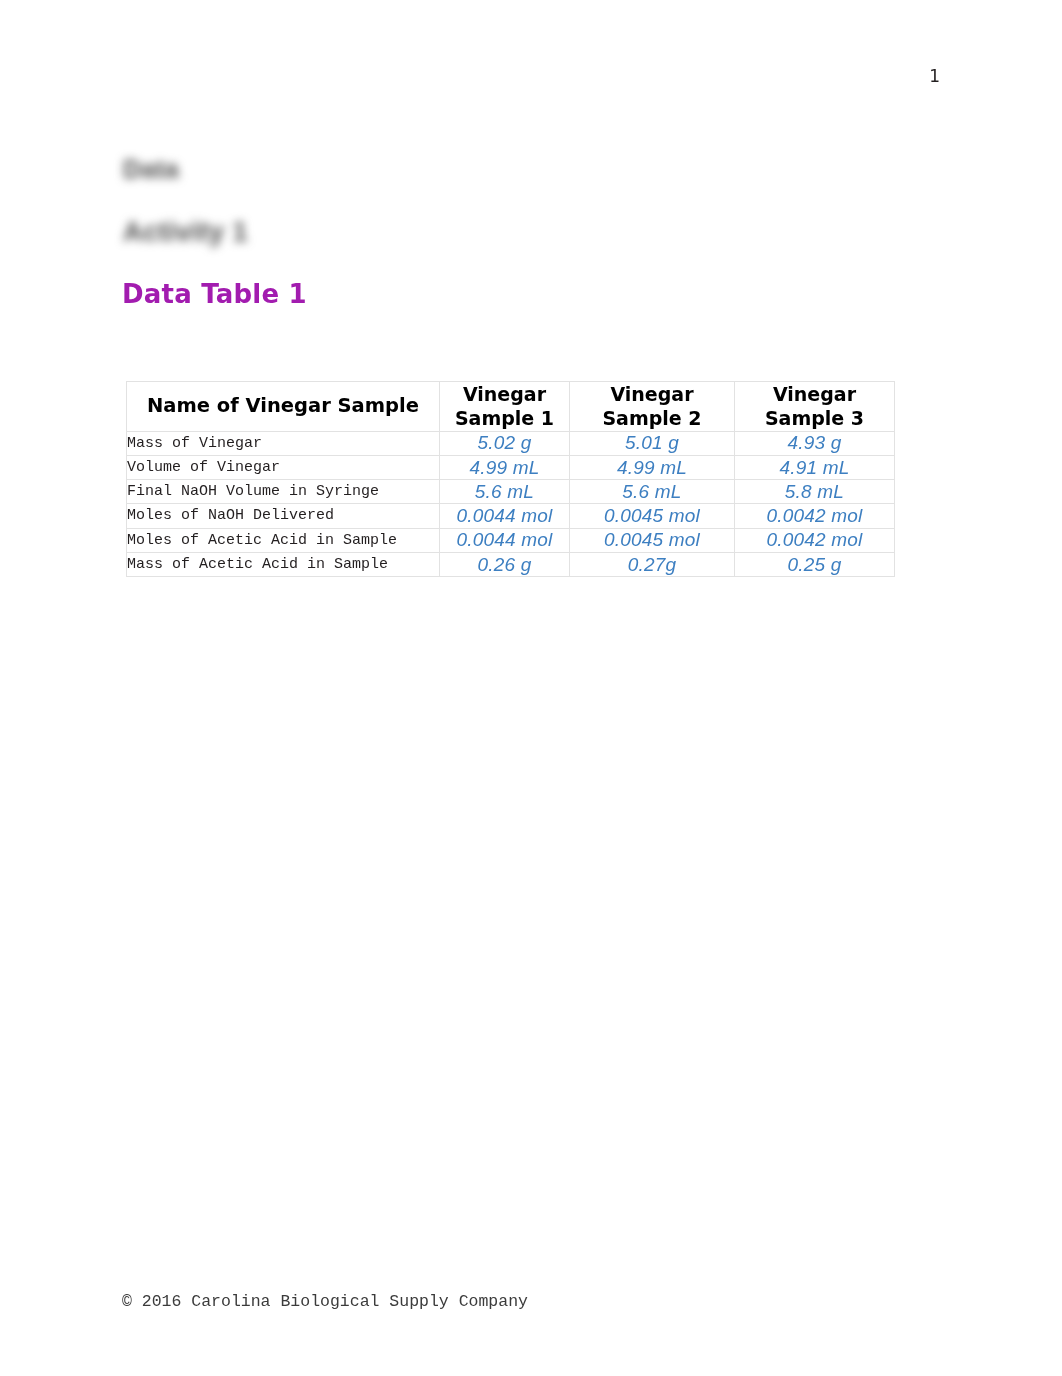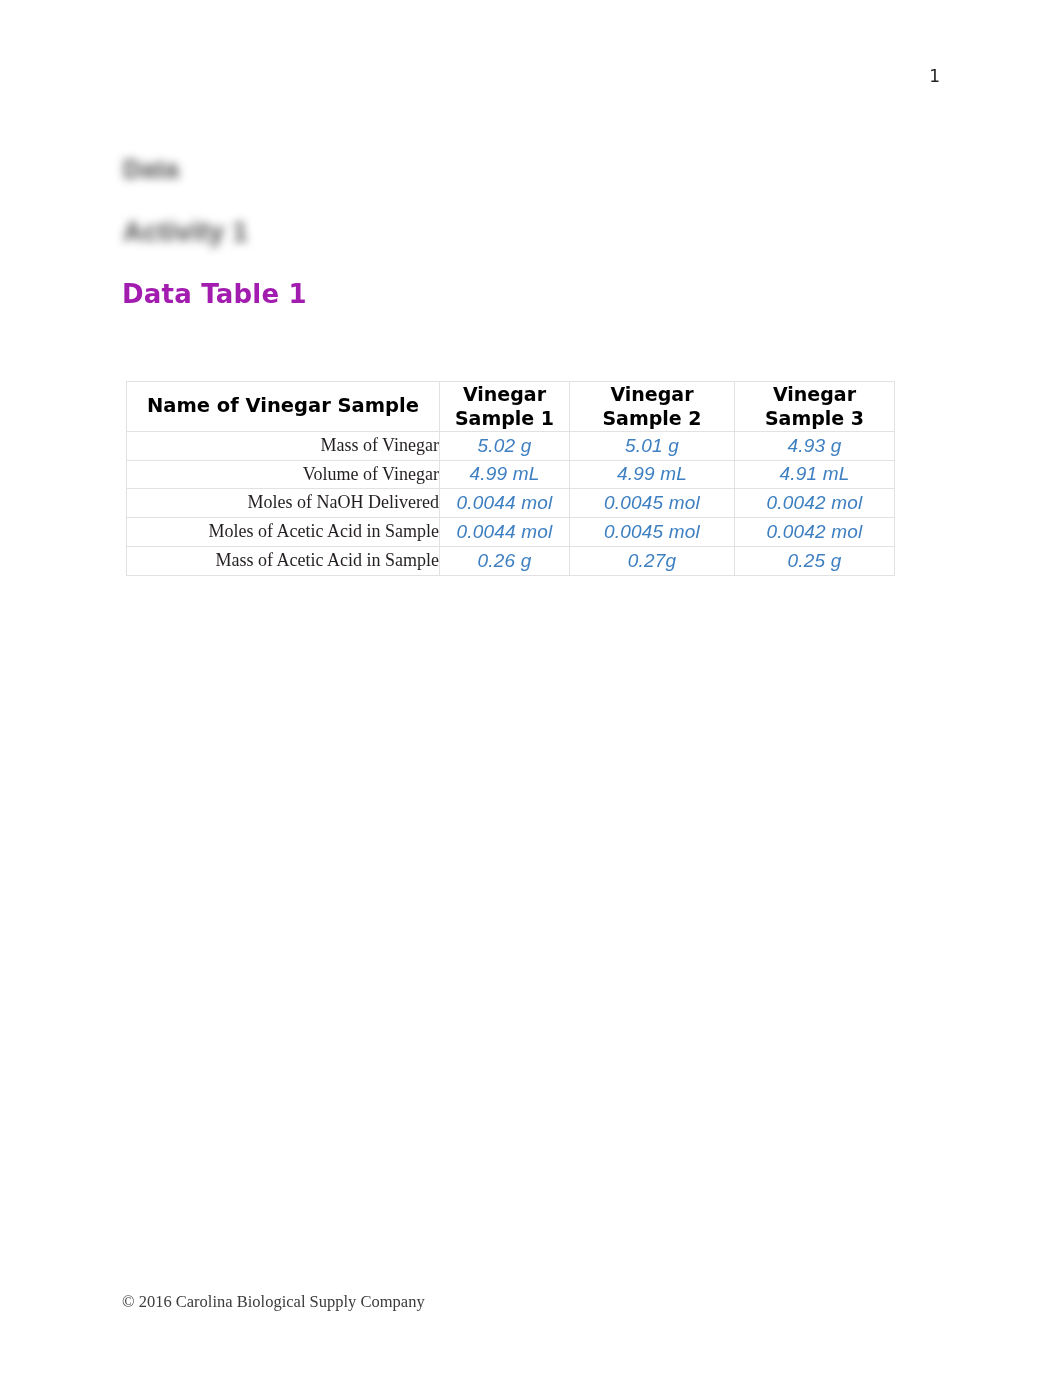--- a/index.html
+++ b/index.html
@@ -105,47 +105,47 @@
     text-align: center;
     line-height: 1.28;
     padding: 13px 8px 15px 8px;
   }
   th.hdr-label {
     font-size: 19.5px;
     padding-left: 14px;
   }
 
   td.row-label {
-    font-size: 18px;
+    font-size: 15px;
     color: #231f20;
-    text-align: right;
+    text-align: left;
     padding: 11px 10px 12px 20px;
     line-height: 1.55;
-    font-family: Liberation Serif, serif;
+    font-family: Liberation Mono, monospace;
     font-weight: 300;
   }
 
   td.value {
     font-size: 19px;
     font-style: italic;
     color: #3d7fc1;
     text-align: center;
     padding: 11px 6px 12px 6px;
     font-family: "Liberation Sans", sans-serif;
     letter-spacing: 0.2px;
   }
 
   
   .footer-copyright {
     position: absolute;
     left: 122px;
     top: 1292px;
     font-size: 16.5px;
     color: #3b3b3b;
-    font-family: Liberation Serif, serif;
+    font-family: Liberation Mono, monospace;
     font-weight: 300;
   }
 </style>
 </head>
 <body>
 
 <div class="page">
 
   <div class="page-number">1</div>
 
@@ -187,20 +187,26 @@
           <td class="value">5.01 g</td>
           <td class="value">4.93 g</td>
         </tr>
         <tr>
           <td class="row-label">Volume of Vinegar</td>
           <td class="value">4.99 mL</td>
           <td class="value">4.99 mL</td>
           <td class="value">4.91 mL</td>
         </tr>
         <tr>
+          <td class="row-label">Final NaOH Volume in Syringe</td>
+          <td class="value">5.6 mL</td>
+          <td class="value">5.6 mL</td>
+          <td class="value">5.8 mL</td>
+        </tr>
+        <tr>
           <td class="row-label">Moles of NaOH Delivered</td>
           <td class="value">0.0044 mol</td>
           <td class="value">0.0045 mol</td>
           <td class="value">0.0042 mol</td>
         </tr>
         <tr>
           <td class="row-label">Moles of Acetic Acid in Sample</td>
           <td class="value">0.0044 mol</td>
           <td class="value">0.0045 mol</td>
           <td class="value">0.0042 mol</td>

